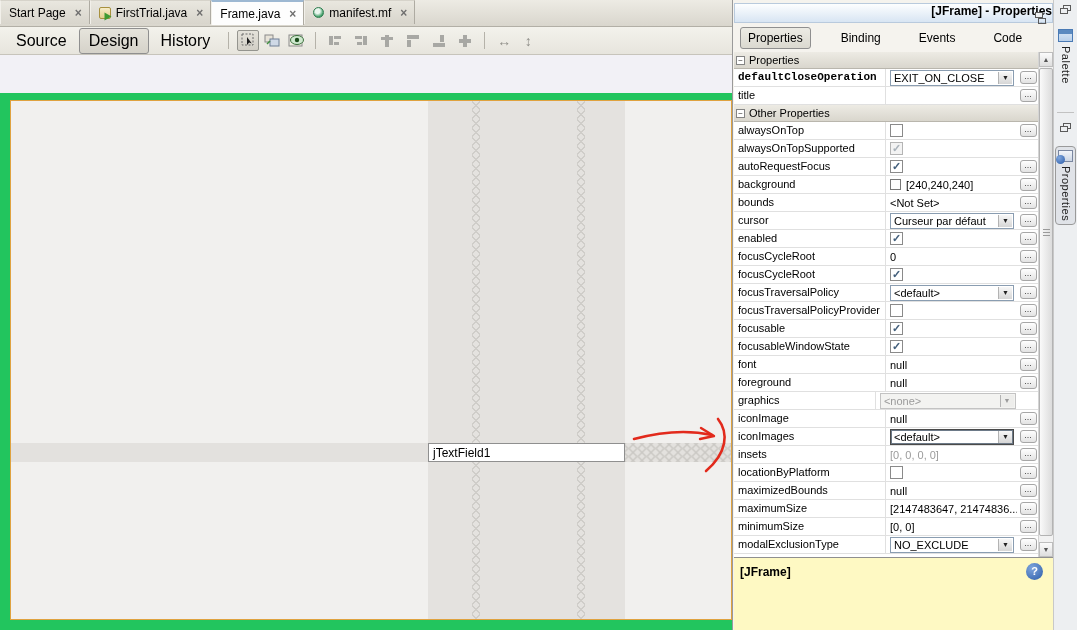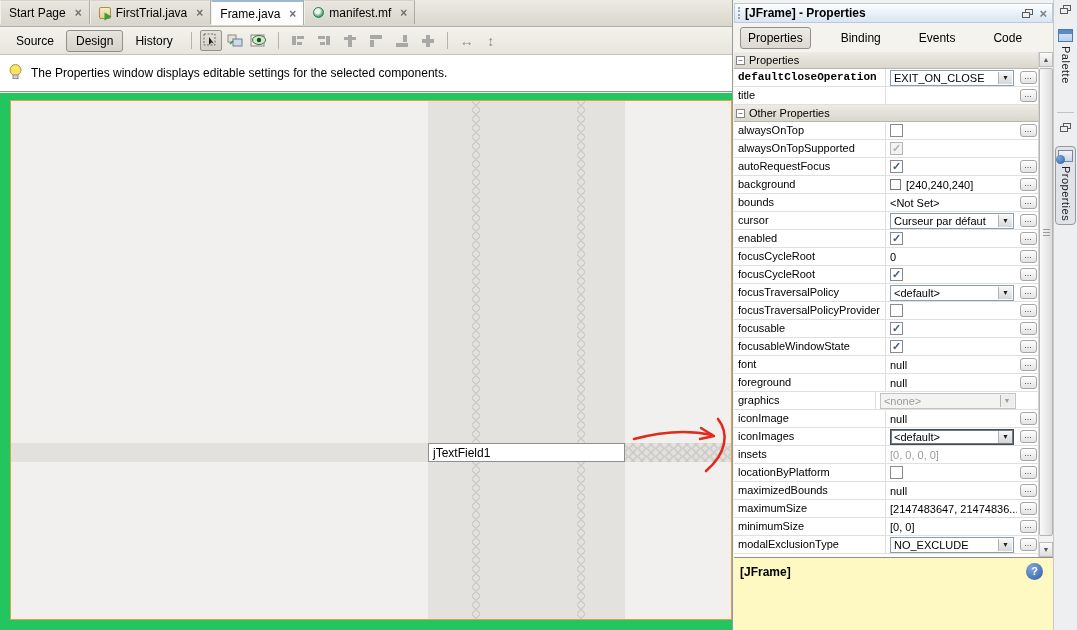--- a/index.html
+++ b/index.html
@@ -19,21 +19,21 @@
 
   .ic-java { width:12px; height:12px; background:linear-gradient(#f6ecc8,#e3cf8e); border:1px solid #a8913f; position:relative; border-radius:2px; }
   .ic-java::after { content:""; position:absolute; right:-2px; bottom:-2px; width:0; height:0;
     border-left:4px solid transparent; border-right:4px solid transparent; border-top:7px solid #3f9b33; transform:rotate(-90deg); }
   .ic-manifest { width:11px; height:11px; border-radius:50%; background:radial-gradient(circle at 40% 35%, #eaf6ee 0 30%, #43a06a 70%); border:1px solid #2e7d4f; }
 
   
   .toolbar { position:absolute; left:0; top:27px; width:732px; height:28px;
     background:linear-gradient(#f3f2ec,#e7e5dd); border-bottom:1px solid #c7c4bb;
     display:flex; align-items:center; padding-left:6px; gap:2px; }
-  .tbtn { font-size:12px; padding:3px 9px; border:1px solid transparent; border-radius:3px; cursor:default; }
+  .tbtn { font-size:16px; padding:3px 9px; border:1px solid transparent; border-radius:3px; cursor:default; }
   .tbtn.pressed { border:1px solid #8f8f8f; background:linear-gradient(#e6e4dc,#d5d2c9); }
   .tsep { width:1px; height:17px; background:#b5b2a9; margin:0 6px; }
   .icbtn { width:22px; height:21px; display:flex; align-items:center; justify-content:center; border:1px solid transparent; border-radius:2px; }
   .icbtn.pressed { border:1px solid #94948e; background:linear-gradient(#e4e2da,#d2cfc6); }
   .arrow-glyph { font-size:14px; font-weight:bold; color:#8f8e88; }
 
   
   .hintbar { position:absolute; left:0; top:55px; width:732px; height:37px; background:#ffffff;
     border-bottom:1px solid #8f8f8f; display:flex; align-items:center; gap:8px; padding-left:8px; font-size:12px; }
 
@@ -52,21 +52,21 @@
     background-size:9px 8px; background-position:center; }
   .textfield { position:absolute; left:417px; top:342px; width:197px; height:19px;
     background:#fff; border:1px solid #8f8f8f; padding:2px 2px 0 4px; font-size:12px; }
 
   .annot { position:absolute; left:630px; top:413px; width:105px; height:72px; pointer-events:none; z-index:30; }
 
   
   .props { position:absolute; left:732px; top:0; width:321px; height:630px; background:#f5f3ee; border-left:1px solid #9a9a9a; }
   .props-header { position:absolute; left:1px; top:3px; right:0; height:20px;
     background:linear-gradient(#fdfeff,#d8e5f3); border:1px solid #b9cadd;
-    display:flex; align-items:center; padding-left:3px; }
+    display:flex; align-items:flex-end; padding-left:3px;flex-direction:column; }
   .grip { width:3px; height:12px; border-left:2px dotted #9aa7b5; margin-right:4px; }
   .props-title { font-weight:bold; font-size:12px; flex:1; }
   .win-ic { margin-right:6px; cursor:default; }
   .close-glyph { color:#7c7c7c; font-weight:bold; font-size:13px; margin-right:5px; }
 
   .props-tabs { position:absolute; left:1px; top:24px; right:0; height:27px; display:flex; align-items:center; gap:22px; padding-left:6px; background:#f5f3ee; }
   .ptab { font-size:12px; padding:3px 7px; border:1px solid transparent; border-radius:3px; cursor:default; }
   .ptab.active { border:1px solid #8f8f8f; background:linear-gradient(#ecebe4,#dbd9d0); }
 
   .prop-list { position:absolute; left:1px; top:52px; width:305px; height:505px; background:#fff; overflow:hidden; }
@@ -218,30 +218,20 @@
       </span>
     <span class="tsep"></span>
     <span class="icbtn">
         <span class="arrow-glyph">↔</span>
       </span>
     <span class="icbtn">
         <span class="arrow-glyph">↕</span>
       </span>
   </div>
 
-  <div class="hintbar">
-    <span>
-      <svg width="15" height="18" viewBox="0 0 15 18">
-          <circle cx="7.5" cy="7" r="5.5" fill="#f8e060" stroke="#b09a28"></circle>
-          <rect x="5" y="12" width="5" height="3.5" fill="#cfd3dd" stroke="#8a8f9a"></rect>
-          <path d="M5.5 5.5 q2 -2 4 0" stroke="#fdf6c0" fill="none"></path>
-        </svg>
-    </span>
-    <span>The Properties window displays editable settings for the selected components.</span>
-  </div>
 
   <div class="canvas">
     <div class="form">
       <div class="midcol">
         <div class="zigv" style="left:44px;"></div>
         <div class="zigv" style="left:149px;"></div>
       </div>
       <div class="band" style="left:0; width:417px;"></div>
       <div class="band right" style="left:614px; right:0;"></div>
       <div class="textfield">jTextField1</div>

